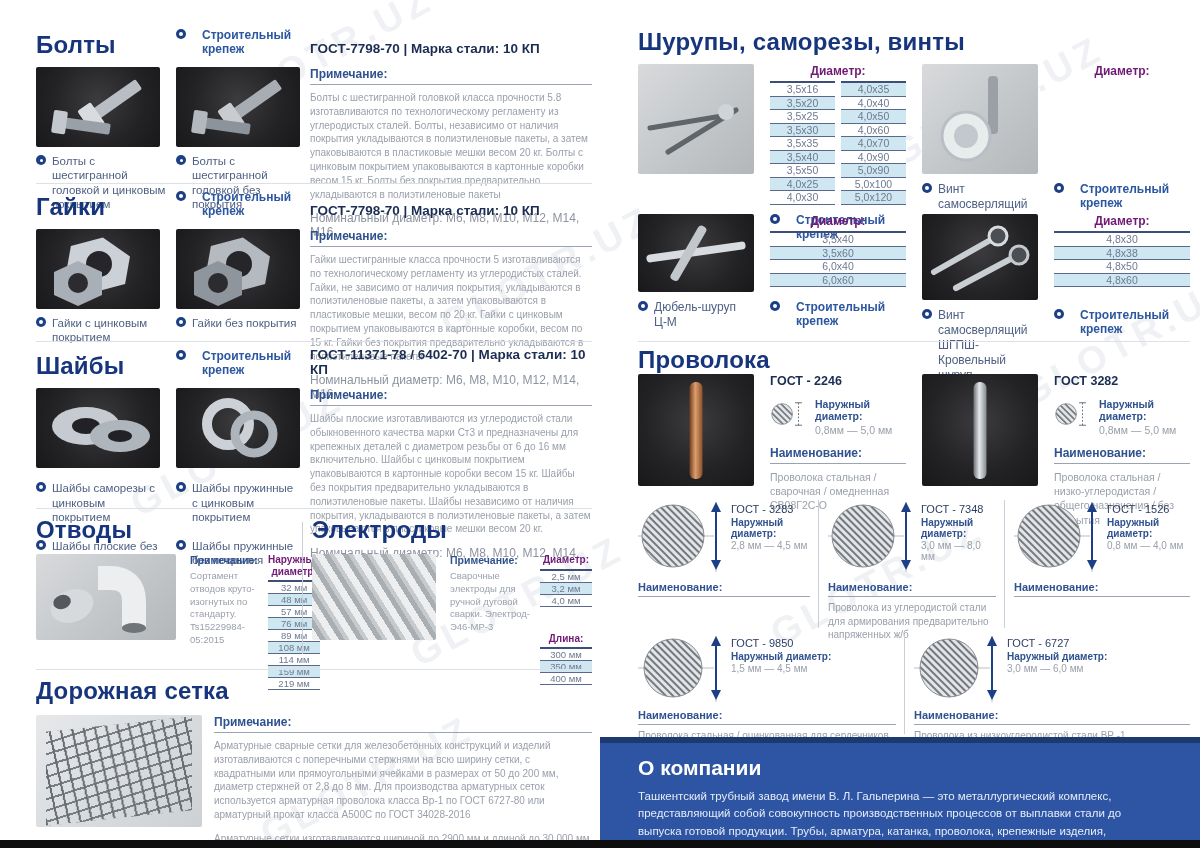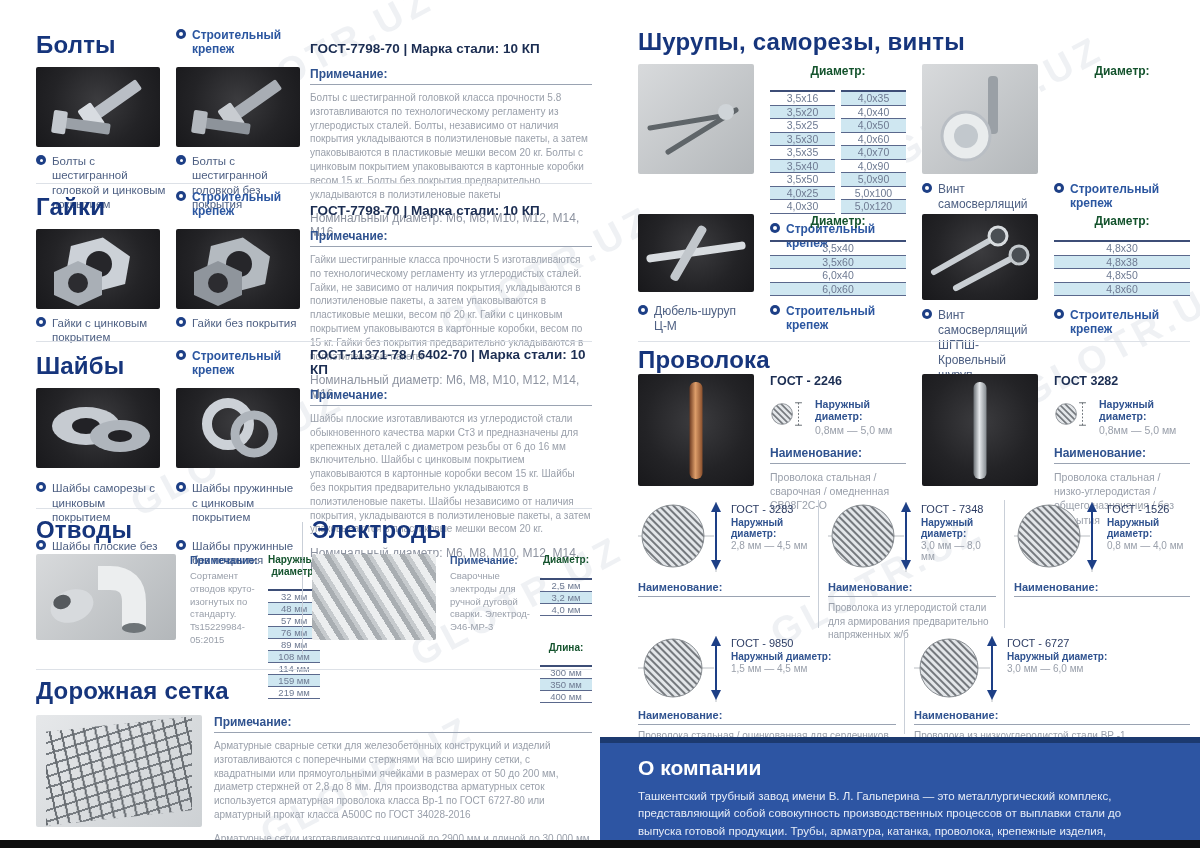--- a/index.html
+++ b/index.html
@@ -5,27 +5,27 @@
   html,body{margin:0;padding:0;background:#fff;}
   .page{position:relative;width:1200px;height:848px;background:#fff;overflow:hidden;
         font-family:"Liberation Sans",sans-serif;-webkit-font-smoothing:antialiased;}
   
   h2.title{margin:0;font-size:24px;font-weight:700;color:#16357c;letter-spacing:.2px;}
   .gost{font-size:13.5px;font-weight:700;color:#1b2d52;padding-bottom:3px;}
   .note-head{font-size:12px;font-weight:700;color:#2f528f;border-bottom:1px solid #9aa3b2;
              padding-bottom:3px;margin-bottom:6px;}
   .note{font-size:10px;color:#9aa0ab;line-height:1.38;}
   .nominal{margin-top:10px;font-size:12px;color:#8d93a0;}
-  .tag{display:flex;align-items:flex-start;gap:6px;font-size:12px;font-weight:700;color:#2b56a0;padding-bottom:3px;}
+  .tag{display:flex;align-items:flex-start;gap:16px;font-size:12px;font-weight:700;color:#2b56a0;padding-bottom:3px;}
   .cap{display:flex;gap:6px;font-size:11.5px;color:#4e6083;line-height:1.25;padding-right:10px;}
   .dot{flex:none;width:10px;height:10px;border-radius:50%;background:#1d3f86;position:relative;margin-top:1px;}
   .dot::after{content:"";position:absolute;inset:3px;border-radius:50%;background:#fff;}
   .dot.solid::after{inset:3.5px;}
   
-  .thead{text-align:center;font-size:12px;font-weight:700;color:#14532d;padding-bottom:12px;}
+  .thead{text-align:center;font-size:12px;font-weight:700;color:#701a75;padding-bottom:3px;}
   .thead.small{font-size:10px;line-height:1.15;}
   .sizes{border-top:2px solid #3d4e77;}
   .tr{height:12.5px;line-height:12.5px;text-align:center;font-size:10.5px;color:#6e7a92;
       border-bottom:1px solid #5a688c;}
   .sizes .tr:nth-child(even){background:#cfe7f1;}
   .sizes.alt .tr:nth-child(odd){background:#cfe7f1;}
   .sizes.alt .tr:nth-child(even){background:#fff;}
   .sizes.tiny .tr{height:11px;line-height:11px;font-size:9.5px;}
   .cols{display:flex;gap:6px;}
   .cols .sizes{flex:1;}

